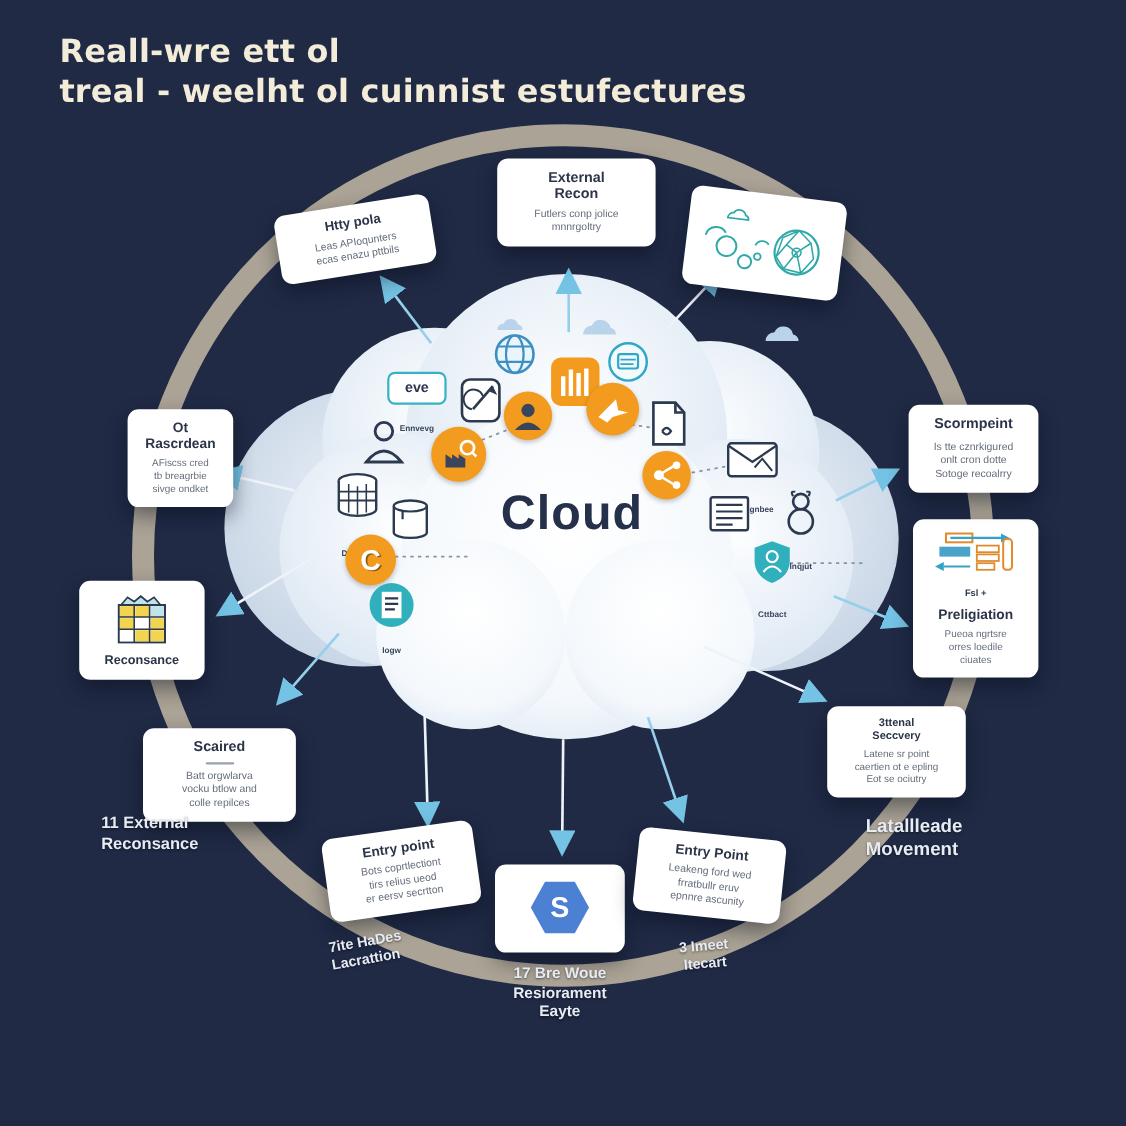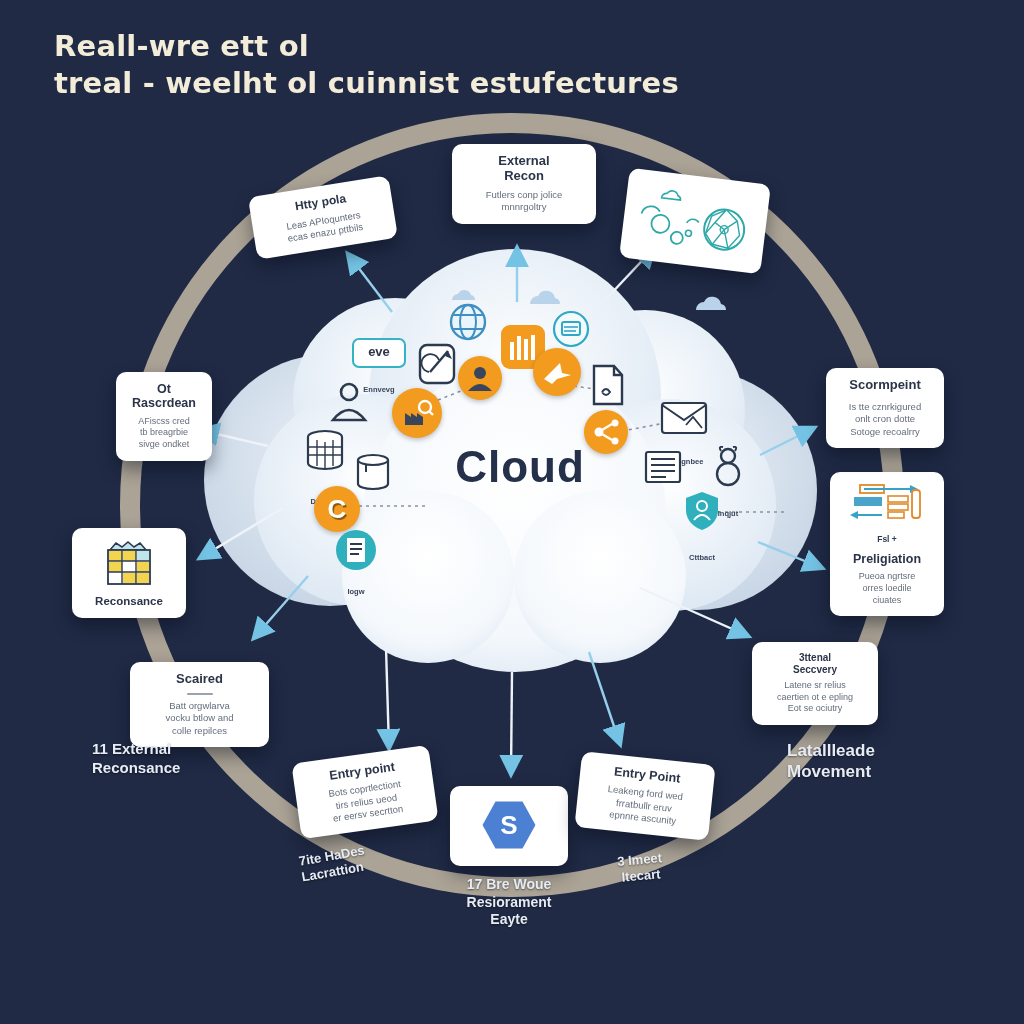--- a/index.html
+++ b/index.html
@@ -398,21 +398,21 @@
     <span>3 Imeet</span>
     <span>Itecart</span>
   </div>
 
   <div class="card" style="left:752px;top:642px;width:126px;">
     <div class="card-title" style="font-size:10px;">
       <span style="display:block">3ttenal</span>
       <span style="display:block">Seccvery</span>
     </div>
     <div class="card-sub" style="font-size:9px;">
-      <span>Latene sr relius</span>
+      <span>Latene sr point</span>
       <span>caertien ot e epling</span>
       <span>Eot se ociutry</span>
     </div>
   </div>
 
   <div class="outer-label" style="left:787px;top:740px;font-size:17px;">
     <span>Latallleade</span>
     <span>Movement</span>
   </div>
 

